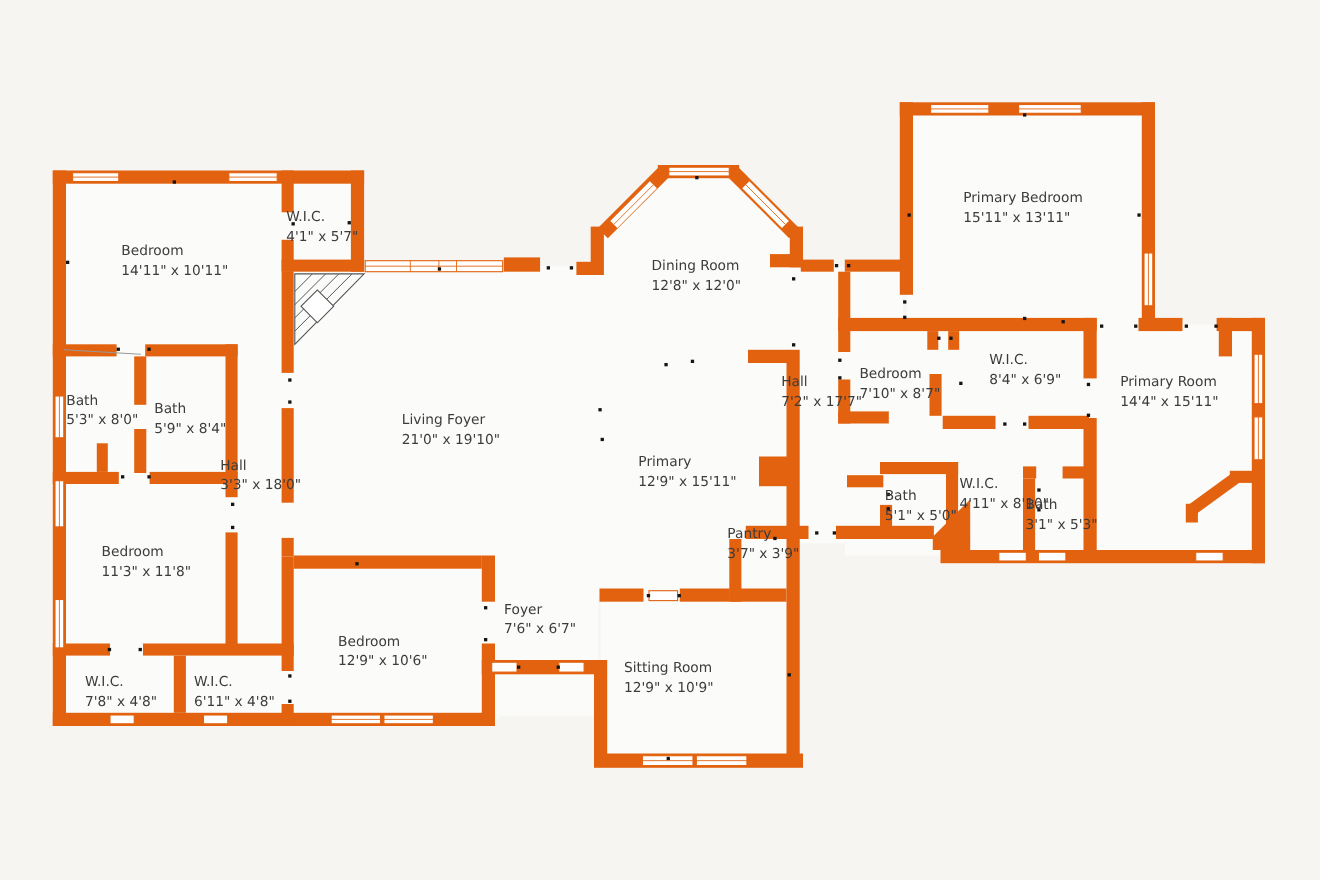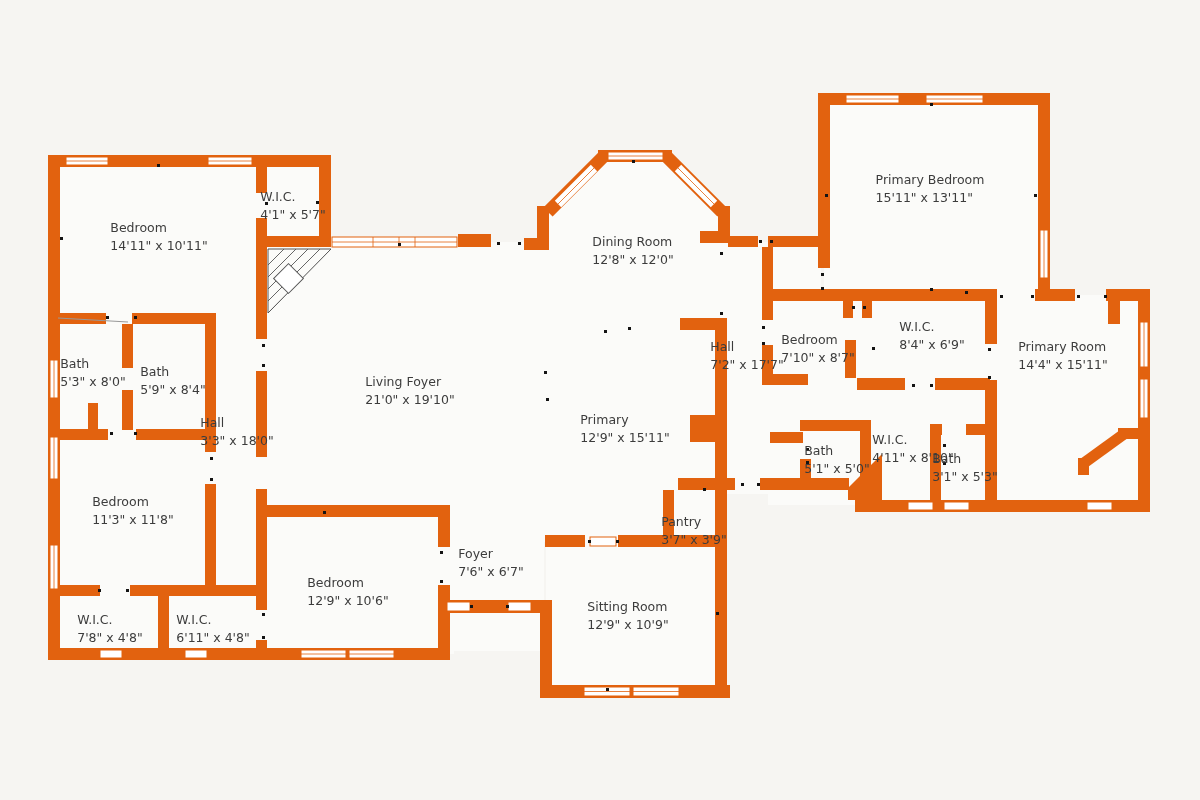--- a/index.html
+++ b/index.html
@@ -315,29 +315,29 @@
       <span class="dm">21'0" x 19'10"</span>
     </div>
   <div class="room-label" style="left:633px;top:251px">
       <span class="nm">Dining Room</span>
       <span class="dm">12'8" x 12'0"</span>
     </div>
   <div class="room-label" style="left:625px;top:429px">
       <span class="nm">Primary</span>
       <span class="dm">12'9" x 15'11"</span>
     </div>
-  <div class="room-label" style="left:694px;top:531px">
+  <div class="room-label" style="left:694px;top:494px">
       <span class="nm">Pantry</span>
       <span class="dm">3'7" x 3'9"</span>
     </div>
   <div class="room-label" style="left:491px;top:563px">
       <span class="nm">Foyer</span>
       <span class="dm">7'6" x 6'7"</span>
     </div>
-  <div class="room-label" style="left:628px;top:616px">
+  <div class="room-label" style="left:608px;top:616px">
       <span class="nm">Sitting Room</span>
       <span class="dm">12'9" x 10'9"</span>
     </div>
   <div class="room-label" style="left:930px;top:189px">
       <span class="nm">Primary Bedroom</span>
       <span class="dm">15'11" x 13'11"</span>
     </div>
   <div class="room-label" style="left:747px;top:356px">
       <span class="nm">Hall</span>
       <span class="dm">7'2" x 17'7"</span>

